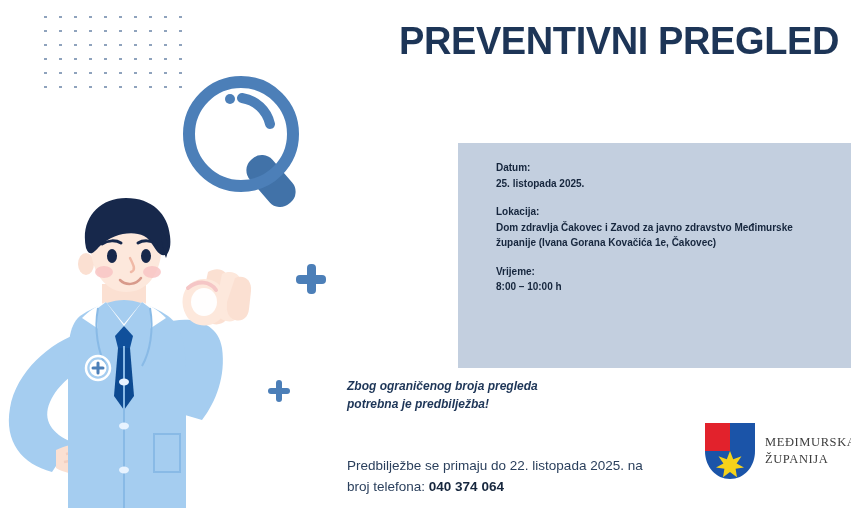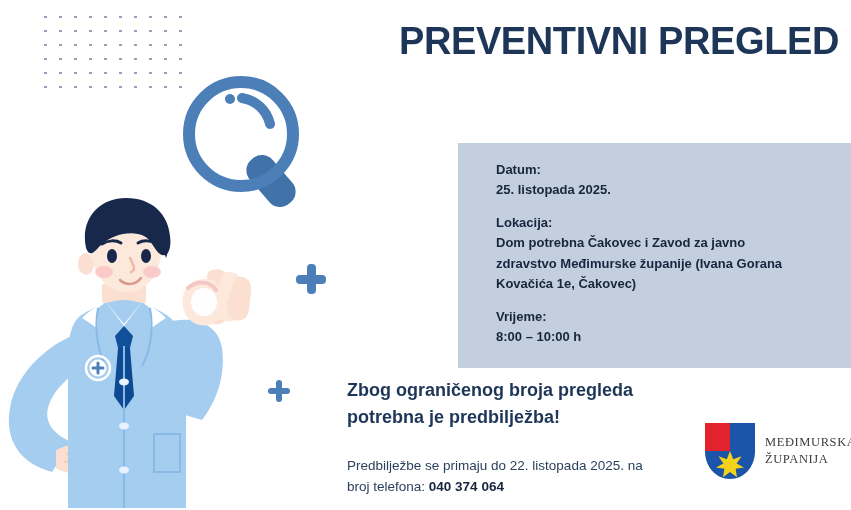--- a/index.html
+++ b/index.html
@@ -40,30 +40,30 @@
     letter-spacing:-0.4px;
   }
   .headline span{display:block;white-space:nowrap;}
 
   
   .info-box{
     position:absolute;left:458px;top:143px;width:393px;height:225px;
     background:#c3cfdf;
   }
   .info-inner{padding:17px 0 0 38px;color:#16263d;
-    font-size:13px;font-weight:700;line-height:1.55;}
+    font-size:10px;font-weight:700;line-height:1.55;}
   .info-group{margin-bottom:13px;}
   .info-group:last-child{margin-bottom:0;}
   .info-group div{white-space:nowrap;}
   .info-group .wrap{white-space:normal;max-width:310px;}
 
   
   .note{
     position:absolute;left:347px;top:377px;width:300px;
-    color:#1d3557;font-size:18px;font-weight:700;
+    color:#1d3557;font-size:12px;font-weight:700;font-style:italic;
     line-height:1.5;
   }
   .contact{
     position:absolute;left:347px;top:432px;width:300px;
     color:#2a3f5c;font-size:13.5px;line-height:1.55;font-weight:400;margin-top:24px;
   }
   .contact b{font-weight:700;color:#16263d;}
 
   
   .logo{position:absolute;left:703px;top:421px;width:148px;height:66px;}
@@ -183,21 +183,21 @@
   </div>
 
   <div class="info-box">
     <div class="info-inner">
       <div class="info-group">
         <div>Datum:</div>
         <div>25. listopada 2025.</div>
       </div>
       <div class="info-group">
         <div>Lokacija:</div>
-        <div class="wrap">Dom potrebna Čakovec i Zavod za javno zdravstvo Međimurske županije (Ivana Gorana Kovačića 1e, Čakovec)</div>
+        <div class="wrap">Dom zdravlja Čakovec i Zavod za javno zdravstvo Međimurske županije (Ivana Gorana Kovačića 1e, Čakovec)</div>
       </div>
       <div class="info-group">
         <div>Vrijeme:</div>
         <div>8:00 – 10:00 h</div>
       </div>
     </div>
   </div>
 
   <div class="note">
     <div>Zbog ograničenog broja pregleda</div>

